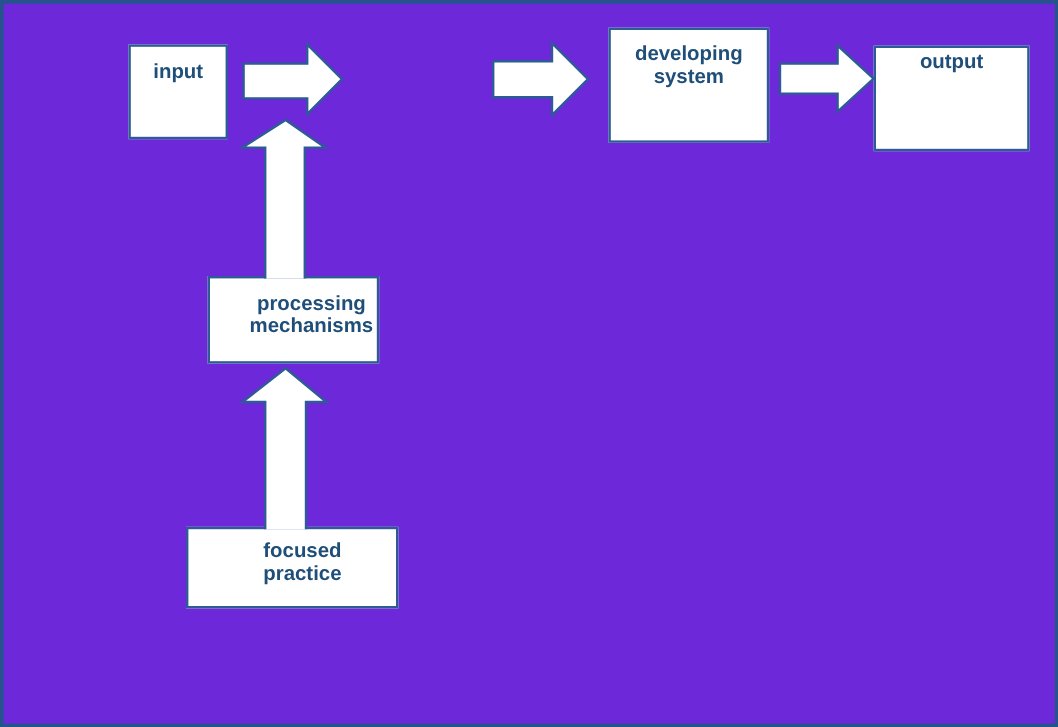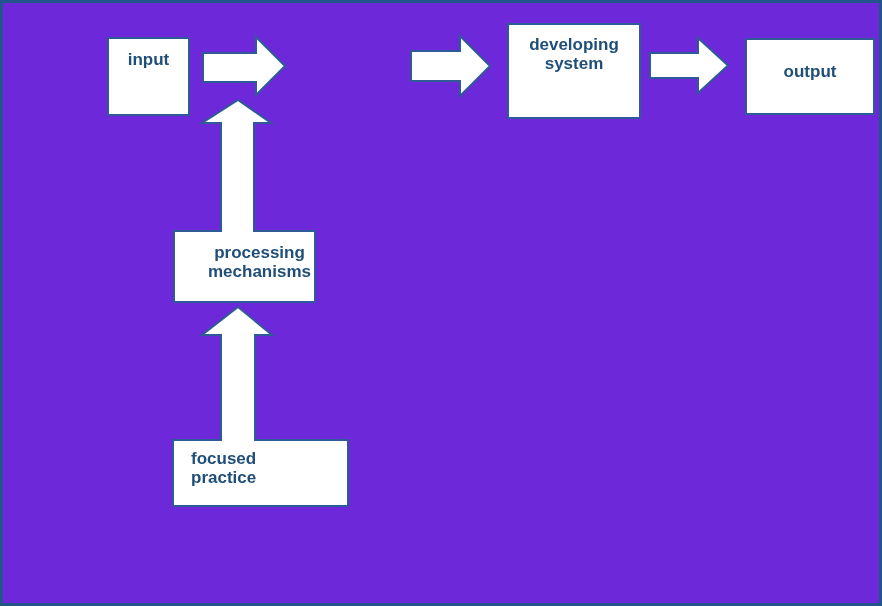--- a/index.html
+++ b/index.html
@@ -31,24 +31,24 @@
     color: #1F4E79;
     font-weight: bold;
     font-size: 17px;
     line-height: 1.12;
     text-align: center;
     z-index: 10;
   }
   .b-input  { left: 107px; top: 37px;  width: 83px;  height: 79px; padding-top: 11px; }
   .b-intake { left: 317px; top: 38px;  width: 77px;  height: 57px; padding-top: 11px; }
   .b-dev    { left: 507px; top: 23px;  width: 134px; height: 96px; padding-top: 10px; }
-  .b-output { left: 745px; top: 38px;  width: 130px; height: 77px; padding-top: 22px; }
+  .b-output { left: 728px; top: 38px;  width: 130px; height: 88px; padding-top: 2px; }
   .b-proc   { left: 173px; top: 230px; width: 143px; height: 73px; padding-top: 11px; padding-left: 30px; }
   .b-foc    { left: 155px; top: 439px; width: 177px; height: 68px; padding-top: 8px;
-              text-align: left; padding-left: 17px; margin-left: 17px; }
+              text-align: center; padding-left: 17px; }
   .b-foc .label { display: inline-block; max-width: 100px; }
   .arrows {
     position: absolute;
     left: 0; top: 0;
     z-index: 20;
     pointer-events: none;
   }
   .arrows path {
     fill: #ffffff;
     stroke: #2E5B97;

